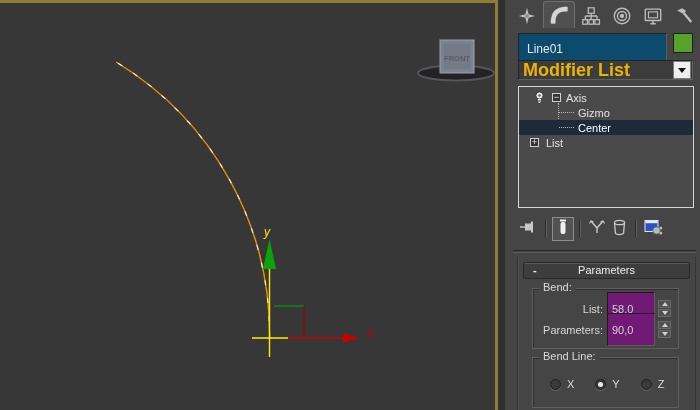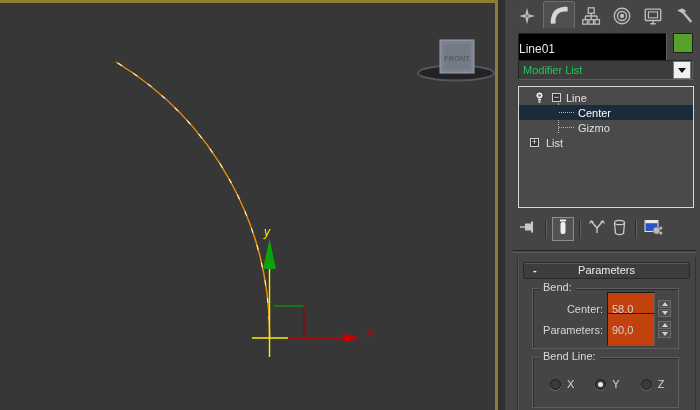--- a/index.html
+++ b/index.html
@@ -17,31 +17,31 @@
   .viewport svg{position:absolute;left:0;top:0;}
   .panel-gap{position:absolute;left:498px;top:0;width:7px;height:410px;background:#303030;}
   
   .panel{position:absolute;left:505px;top:0;width:195px;height:410px;background:#454545;}
   .tabs{position:absolute;top:2px;left:7px;height:26px;display:flex;align-items:flex-end;gap:1px;}
   .tab{width:30px;height:24px;display:flex;align-items:center;justify-content:center;color:#bfbfbf;}
   .tab.active{background:#505050;border:1px solid #6e6e6e;border-bottom:none;border-radius:3px 3px 0 0;height:26px;color:#dcdcdc;}
   .tab svg{display:block;}
   .name-row{position:absolute;top:33px;left:13px;width:175px;height:20px;display:flex;gap:6px;}
   .name-input{
-    flex:1;min-width:0;background:#000000;color:#e8e8e8;font-size:12px;
+    flex:1;min-width:0;background:#0c4a6e;color:#e8e8e8;font-size:12px;
     border:1px solid #232323;border-bottom-color:#5d5d5d;border-right-color:#5d5d5d;
-    padding:0 0;height:32px;box-sizing:border-box;font-family:"Liberation Sans",sans-serif;
+    padding:0 8px;height:32px;box-sizing:border-box;font-family:"Liberation Sans",sans-serif;
   }
   .swatch{width:20px;height:20px;box-sizing:border-box;border:1px solid #1e1e1e;}
   .combo{
     position:absolute;top:60px;left:13px;width:175px;height:20px;box-sizing:border-box;
     background:#3c3c3c;border:1px solid #232323;border-bottom-color:#5d5d5d;border-right-color:#5d5d5d;
     display:flex;align-items:center;
   }
-  .combo-label{flex:1;color:#22c55e;font-size:11px;padding-left:4px;}
+  .combo-label{flex:1;color:#eab308;font-size:18px;padding-left:4px;font-weight:bold;}
   .combo-btn{width:16px;height:16px;background:#efefef;border:1px solid #7a7a7a;margin-right:1px;
     display:flex;align-items:center;justify-content:center;}
   .tri-dn-black{width:0;height:0;border-left:4px solid transparent;border-right:4px solid transparent;border-top:5px solid #111;}
   
   .stack{
     position:absolute;top:86px;left:13px;width:176px;height:122px;box-sizing:border-box;
     background:#4a4a4a;border:1px solid #d6d6d6;padding-top:3px;
     font-size:11px;color:#e2e2e2;
   }
   .srow{height:15px;display:flex;align-items:center;position:relative;}
@@ -72,21 +72,21 @@
   }
   .rtitle .collapse{position:absolute;left:9px;top:0;font-weight:bold;}
   .group{position:absolute;left:27px;width:147px;box-sizing:border-box;border:1px solid #5e5e5e;box-shadow:inset 1px 1px 0 #2e2e2e;}
   .group-bend{top:288px;height:61px;}
   .group-axis{top:357px;height:51px;}
   .glabel{position:absolute;top:-8px;left:6px;background:#454545;padding:0 4px;font-size:11px;color:#dadada;}
   .prow{position:absolute;right:7px;display:flex;align-items:center;height:17px;}
   .prow1{top:11px;} .prow2{top:32px;}
   .plabel{color:#d6d6d6;font-size:11px;margin-right:4px;}
   .spin-input{
-    width:48px;height:33px;box-sizing:border-box;background:#c2410c;color:#d2d2d2;
+    width:48px;height:33px;box-sizing:border-box;background:#701a75;color:#d2d2d2;
     border:1px solid #1b1b1b;border-bottom-color:#5e5e5e;border-right-color:#5e5e5e;
     font-size:11px;padding:0 0 0 4px;font-family:"Liberation Sans",sans-serif;
   }
   .spinner{width:13px;height:17px;margin-left:3px;display:flex;flex-direction:column;gap:1px;}
   .sbtn{flex:1;background:#505050;border:1px solid #6a6a6a;box-sizing:border-box;display:flex;align-items:center;justify-content:center;padding:0;}
   .tri-up{width:0;height:0;border-left:3px solid transparent;border-right:3px solid transparent;border-bottom:4px solid #d2d2d2;}
   .tri-dn{width:0;height:0;border-left:3px solid transparent;border-right:3px solid transparent;border-top:4px solid #d2d2d2;}
   .radio-row{position:absolute;top:20px;left:17px;display:flex;gap:21px;}
   .ropt{display:flex;align-items:center;gap:6px;color:#d6d6d6;font-size:11px;cursor:default;}
   .rdot{width:11px;height:11px;box-sizing:border-box;border-radius:50%;background:#3a3a3a;
@@ -205,29 +205,29 @@
     <div class="vline"></div>
     <div class="srow srow-bend">
       <span style="display:flex;">
         <svg width="11" height="13" viewBox="0 0 11 13">
             <circle cx="5.5" cy="4.5" r="3.6" fill="#efefef" stroke="#222" stroke-width="0.8"></circle>
             <path d="M4 8.5 H7 M4 10 H7 M4.7 11.5 H6.3" stroke="#efefef" stroke-width="1"></path>
             <circle cx="5.5" cy="4.5" r="1.2" fill="#555"></circle>
           </svg>
       </span>
       <span class="nodebox">−</span>
-      <span>Line</span>
+      <span>Axis</span>
+    </div>
+    <div class="srow srow-child">
+      <span class="stub"></span>
+      <span>Gizmo</span>
     </div>
     <div class="srow srow-child selected">
       <span class="stub"></span>
       <span>Center</span>
-    </div>
-    <div class="srow srow-child">
-      <span class="stub"></span>
-      <span>Gizmo</span>
     </div>
     <div class="srow srow-line">
       <span class="nodebox plus">+</span>
       <span>List</span>
     </div>
   </div>
 
   <div class="stack-toolbar">
     <div class="tico">
       <span>
@@ -284,21 +284,21 @@
   <div class="rbr-r"></div>
 
   <div class="rtitle">
     <span class="collapse">-</span>
     <span>Parameters</span>
   </div>
 
   <div class="group group-bend">
     <span class="glabel">Bend:</span>
     <div class="prow prow1">
-      <span class="plabel">Center:</span>
+      <span class="plabel">List:</span>
       <input class="spin-input" type="text" value="58,0" style="">
       <span class="spinner">
         <button class="sbtn">
             <span class="tri-up"></span>
           </button>
         <button class="sbtn">
             <span class="tri-dn"></span>
           </button>
       </span>
     </div>

